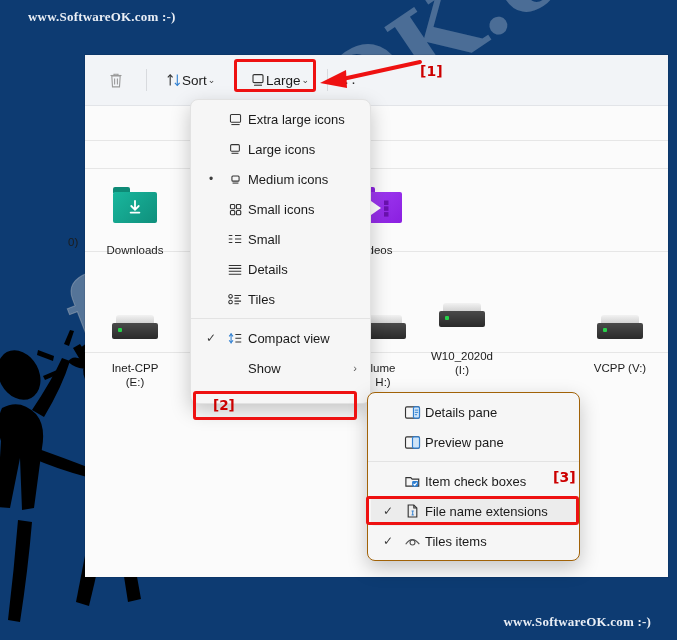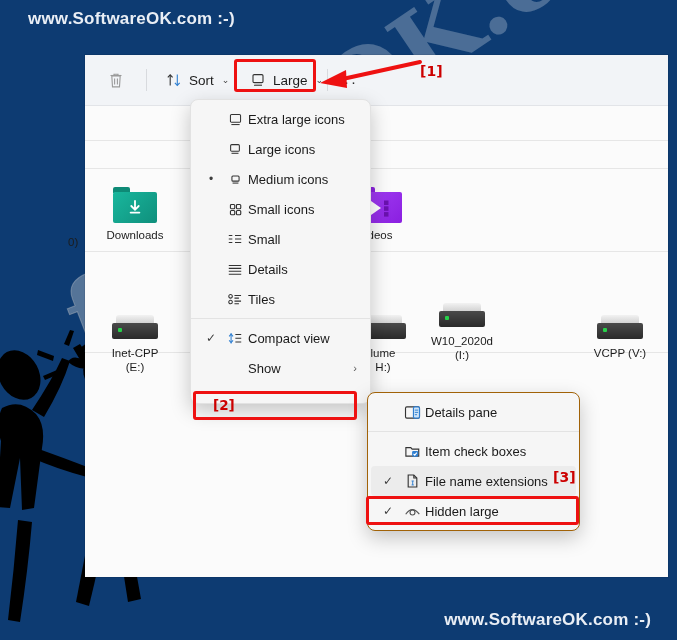--- a/index.html
+++ b/index.html
@@ -5,23 +5,23 @@
   html,body{margin:0;padding:0;}
   body{
     width:677px;height:640px;overflow:hidden;position:relative;
     background:#0d3b72;
     font-family:"Liberation Sans","DejaVu Sans",sans-serif;
   }
   #stage{position:absolute;left:0;top:0;width:677px;height:640px;background:#0d3b72;overflow:hidden;}
 
   
   .wm{
-    position:absolute;color:#e9eef5;font-weight:bold;font-size:17px;
+    position:absolute;color:#e9eef5;font-weight:bold;font-size:13px;
     letter-spacing:.2px;white-space:nowrap;
-    font-family:Liberation Sans, sans-serif;
+    font-family:Liberation Serif, serif;
   }
   #wm-top{left:28px;top:9px;}
   #wm-bottom{right:26px;bottom:10px;}
 
   
   #ghost{
     position:absolute;left:48px;top:268px;width:600px;height:330px;
     font-family:"DejaVu Serif",serif;font-size:108px;font-weight:bold;
     color:rgba(255,255,255,0.30);
     transform:rotate(-21deg);transform-origin:0 0;
@@ -45,21 +45,21 @@
     position:absolute;left:85px;top:55px;width:583px;height:522px;
     background:#fbfbfb;overflow:hidden;
     box-shadow:0 0 0 1px rgba(0,0,0,.08);
   }
   #toolbar{
     position:absolute;left:0;top:0;width:583px;height:50px;
     background:#f2f4f7;border-bottom:1px solid #e2e4e8;
   }
   .tb-btn{
     position:absolute;top:8px;height:34px;display:flex;align-items:center;
-    gap:7px;padding:0 9px;border-radius:4px;color:#1b1b1b;font-size:13.5px;
+    padding:0 9px;border-radius:4px;color:#1b1b1b;font-size:13.5px;
     white-space:nowrap;
   }
   #tb-delete{left:14px;width:34px;padding:0;justify-content:center;}
   #tb-sep1{position:absolute;left:61px;top:14px;width:1px;height:22px;background:#d8dade;}
   #tb-sort{left:72px;}
   #tb-view{left:156px;}
   #tb-sep2{position:absolute;left:242px;top:14px;width:1px;height:22px;background:#d8dade;}
   #tb-more{position:absolute;left:252px;top:18px;font-size:15px;color:#2b2b2b;letter-spacing:2px;}
   .chev{font-size:9px;color:#444;margin-left:1px;}
 
@@ -69,21 +69,21 @@
     border:3px solid #ee1111;border-radius:3px;box-sizing:border-box;
     z-index:60;
   }
 
   
   .row-sep{position:absolute;left:0;width:583px;height:1px;background:#e6e6e6;}
 
   .item{position:absolute;width:86px;text-align:center;}
   .item .ico{height:46px;display:flex;align-items:flex-end;justify-content:center;}
   .item .lbl{
-    margin-top:5px;font-size:11.5px;color:#1c1c1c;line-height:1.25;
+    margin-top:20px;font-size:11.5px;color:#1c1c1c;line-height:1.25;
     font-family:"Liberation Sans",sans-serif;
   }
 
   
   .folder{position:relative;width:44px;height:36px;}
   .folder .tab{position:absolute;left:0;top:0;width:17px;height:6px;border-radius:2px 2px 0 0;}
   .folder .body{position:absolute;left:0;top:5px;width:44px;height:31px;border-radius:2px;}
   .folder .glyph{position:absolute;left:0;top:5px;width:44px;height:31px;display:flex;align-items:center;justify-content:center;color:#fff;}
 
   
@@ -440,20 +440,30 @@
       <span class="mico">
         <svg width="17" height="15" viewBox="0 0 18 15" fill="none">
           <rect x="1.6" y="1.6" width="14.8" height="11.8" rx="1.4" stroke="#333" stroke-width="1.2"></rect>
           <rect x="10" y="1.6" width="6.4" height="11.8" rx="1.4" fill="#cfe4f7" stroke="#2f7fd1" stroke-width="1.2"></rect>
           <path d="M11.4 5 h3.6 M11.4 7.4 h3.6 M11.4 9.8 h2.4" stroke="#2f7fd1" stroke-width="1"></path>
         </svg>
       </span>
       <span class="mtxt">Details pane</span>
     </div>
 
+    <div class="mi">
+      <span class="chk"></span>
+      <span class="mico">
+        <svg width="17" height="15" viewBox="0 0 18 15" fill="none">
+          <rect x="1.6" y="1.6" width="14.8" height="11.8" rx="1.4" stroke="#333" stroke-width="1.2"></rect>
+          <rect x="9" y="1.6" width="7.4" height="11.8" rx="1.4" fill="#cfe4f7" stroke="#2f7fd1" stroke-width="1.2"></rect>
+        </svg>
+      </span>
+      <span class="mtxt">Preview pane</span>
+    </div>
 
     <div class="mdiv"></div>
 
     <div class="mi">
       <span class="chk"></span>
       <span class="mico">
         <svg width="17" height="15" viewBox="0 0 18 15" fill="none">
           <path d="M2 3.4 h5.2 l1.4 1.6 h7 v7.4 h-13.6 z" stroke="#333" stroke-width="1.2"></path>
           <rect x="8.6" y="7" width="6.4" height="6" rx="1.2" fill="#2f7fd1"></rect>
           <path d="M10.1 10 L11.4 11.3 L13.6 8.6" stroke="#fff" stroke-width="1.2"></path>
@@ -475,21 +485,21 @@
     </div>
 
     <div class="mi">
       <span class="chk">✓</span>
       <span class="mico">
         <svg width="17" height="14" viewBox="0 0 18 14" fill="none" stroke="#555" stroke-width="1.2">
           <path d="M1.8 10.4 q7 -9.6 14.4 0"></path>
           <circle cx="9" cy="8.6" r="2.6"></circle>
         </svg>
       </span>
-      <span class="mtxt">Hidden large</span>
+      <span class="mtxt">Tiles items</span>
     </div>
   </div>
 
   <div id="hl-view"></div>
   <div id="hl-show"></div>
   <div id="tag2">[2]</div>
   <div id="hl-fne"></div>
   <div id="tag3">[3]</div>
 
   <svg id="arrow1" viewBox="0 0 110 34">

